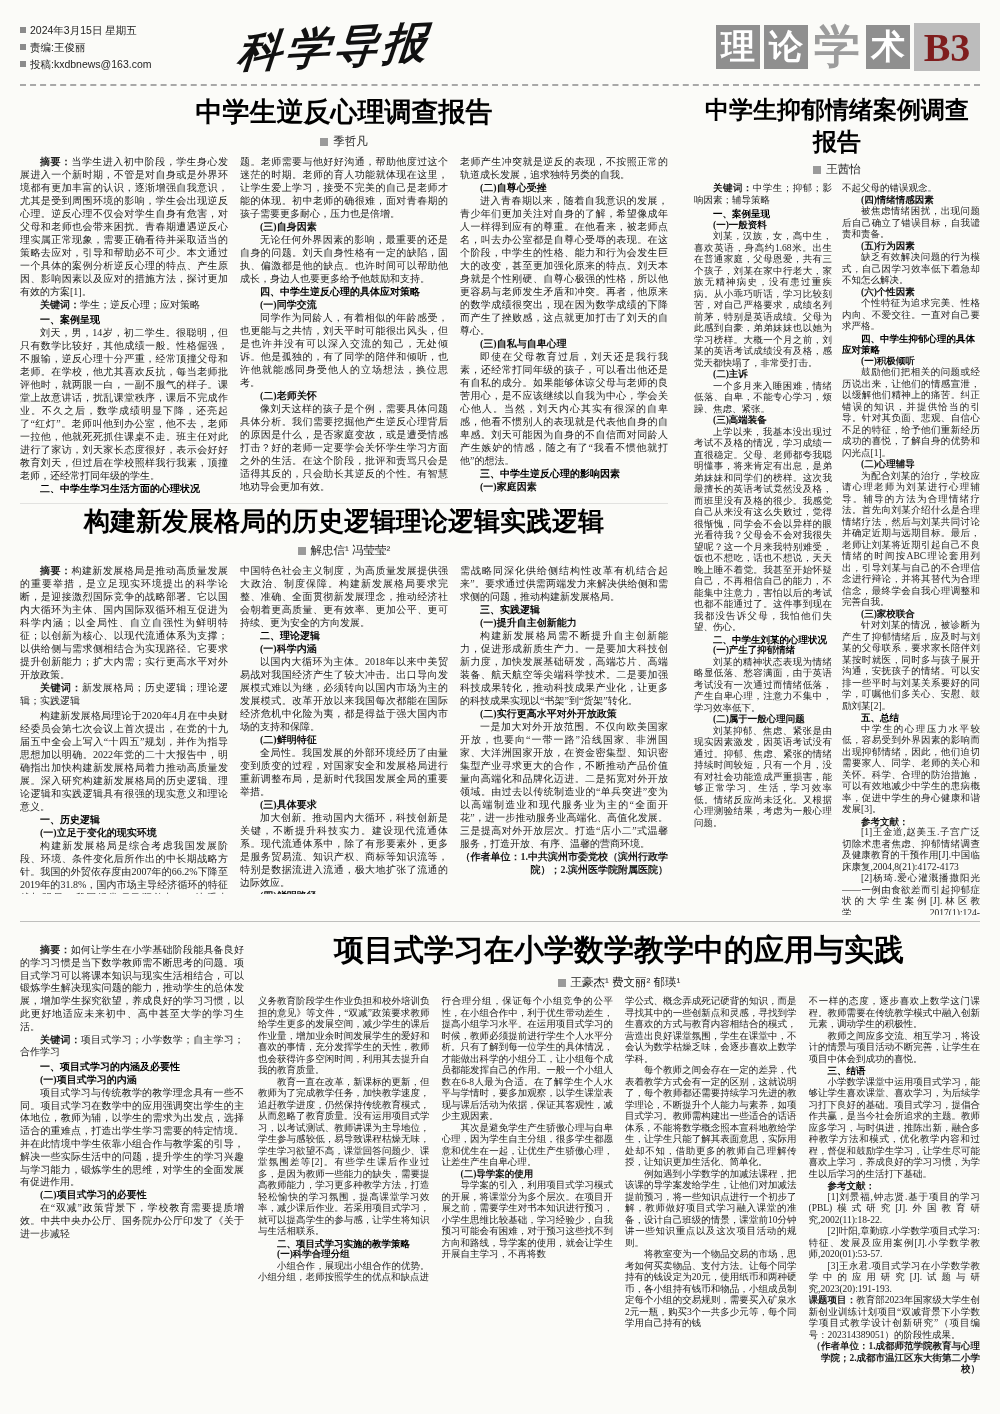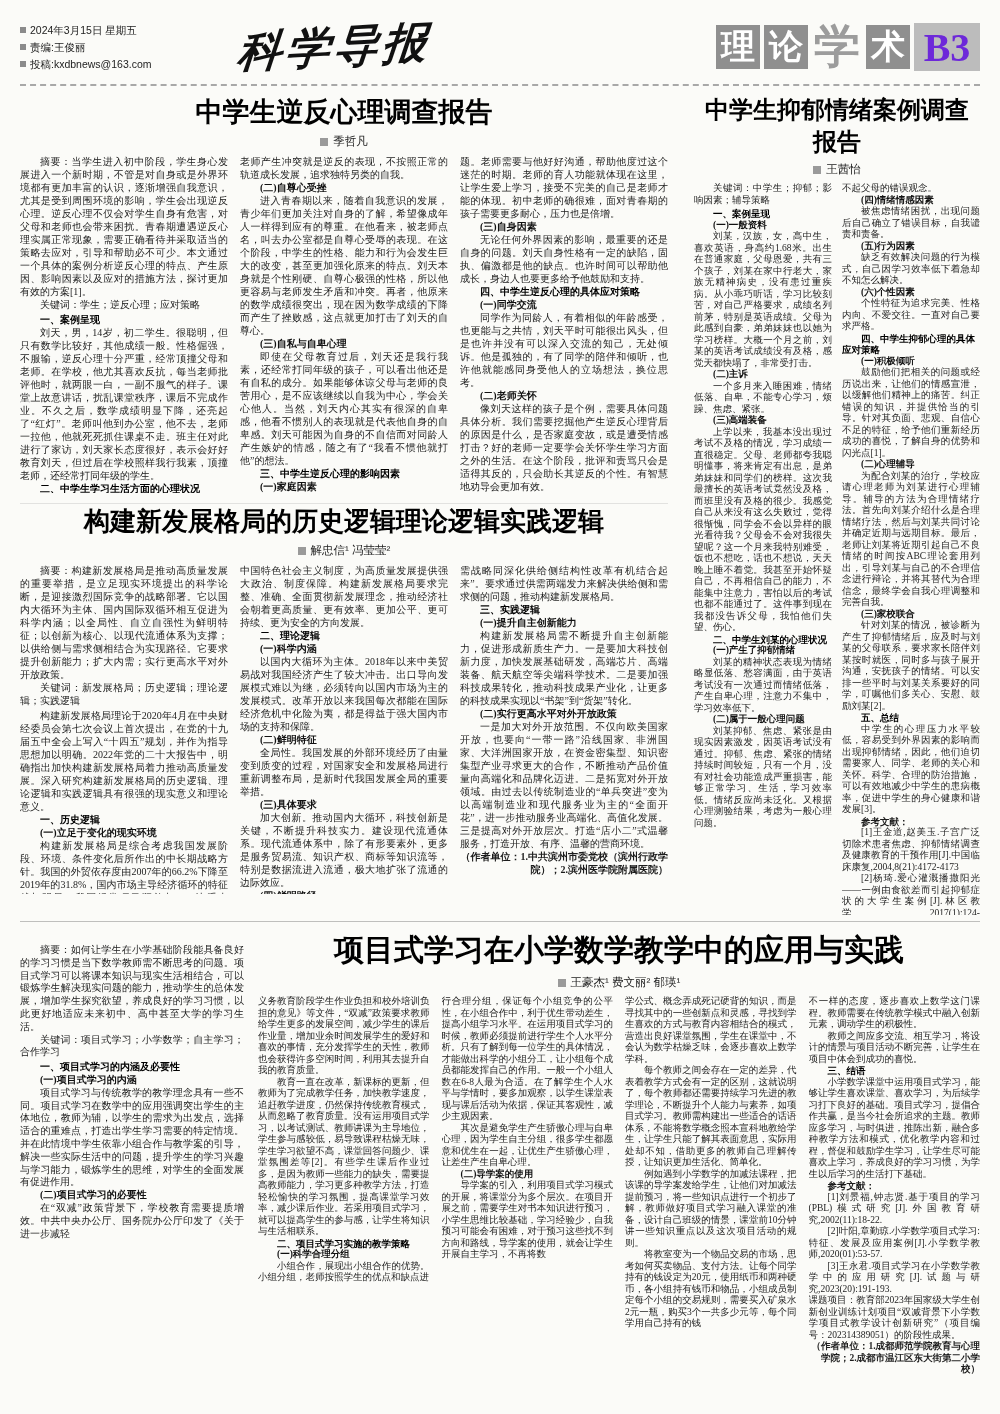--- a/index.html
+++ b/index.html
@@ -19,39 +19,39 @@
   .hdr-info .row { display:flex; align-items:center; white-space:nowrap; }
   .sq { width:6px; height:6px; background:#8b8b8b; display:inline-block; margin-right:4px; flex:none; }
   .masthead { font-family:"Liberation Serif",serif; font-style:italic; font-weight:bold;
     font-size:44px; letter-spacing:4px; transform:skewX(-8deg) rotate(-3deg);
     margin-left:28px; color:#111; }
   .hdr-badges { margin-left:auto; display:flex; align-items:center; gap:4px; }
   .badge-box { width:44px; height:44px; background:#8f8f8f; color:#fff;
     font-family:"Liberation Sans",sans-serif; font-weight:bold; font-size:34px;
     display:flex; align-items:center; justify-content:center; }
   .badge-art { color:#9c9c9c; background:none; width:auto; padding:0 2px; font-size:46px; font-weight:bold; }
-  .badge-b3 { width:66px; height:48px; background:#bcbcbc; color:#6d28d9;
+  .badge-b3 { width:66px; height:48px; background:#bcbcbc; color:#7f1d1d;
     font-family:"Liberation Serif",serif; font-weight:bold; font-size:40px;
     display:flex; align-items:center; justify-content:center; }
   .hdr-rule { border:none; border-top:2px dashed #a8a8a8; margin:4px 0 8px 0; }
 
   
   .art-title { text-align:center; font-family:"Liberation Sans","DejaVu Sans",sans-serif;
     font-weight:bold; color:#000; }
   .art-author { text-align:center; font-size:11.5px; margin:4px 0 6px 0;
     font-family:"Liberation Sans",sans-serif; }
   .art-author .sq { width:8px; height:8px; background:#9a9a9a; margin-right:5px; vertical-align:middle; }
   .cols { display:flex; gap:12px; }
   .col { flex:1 1 0; overflow:hidden; text-align:justify; }
 
   .blk { }
   .blk.abs, .blk.kw, .blk.ref, .blk.fund { font-style:normal; color:#222; }
   .blk.abs { text-indent:2em; }
   .blk.kw { text-indent:2em; margin-bottom:2px; }
-  .blk.abs b, .blk.kw b, .blk.fund b { font-weight:normal; }
+  .blk.abs b, .blk.kw b, .blk.fund b { font-weight:bold; }
   .blk.h1 { font-family:"Liberation Sans","DejaVu Sans",sans-serif; font-weight:bold;
     color:#000; text-indent:2em; text-align:left; }
   .blk.h2 { font-weight:bold; color:#111; text-indent:2em; text-align:left; }
   .blk.p { text-indent:2em; }
   .blk.pc { text-indent:0; }
   .blk.refh { font-weight:bold; text-indent:2em;
     font-family:"Liberation Sans",sans-serif; }
   .blk.ref { text-indent:2em; }
   .blk.credit { text-align:right; font-weight:bold; }
 
@@ -117,37 +117,37 @@
         <div class="art-author"><span class="sq"></span><span>季哲凡</span></div>
         <div class="cols">
           <div class="col">
               <div class="blk abs"><b>摘要：</b>当学生进入初中阶段，学生身心发展进入一个新时期，不管是对自身或是外界环境都有更加丰富的认识，逐渐增强自我意识，尤其是受到周围环境的影响，学生会出现逆反心理。逆反心理不仅会对学生自身有危害，对父母和老师也会带来困扰。青春期遭遇逆反心理实属正常现象，需要正确看待并采取适当的策略去应对，引导和帮助必不可少。本文通过一个具体的案例分析逆反心理的特点、产生原因、影响因素以及应对的措施方法，探讨更加有效的方案[1]。</div>
               <div class="blk kw"><b>关键词：</b>学生；逆反心理；应对策略</div>
               <div class="blk h1">一、案例呈现</div>
               <p class="blk p">刘天，男，14岁，初二学生。很聪明，但只有数学比较好，其他成绩一般。性格倔强，不服输，逆反心理十分严重，经常顶撞父母和老师。在学校，他尤其喜欢反抗，每当老师批评他时，就两眼一白，一副不服气的样子。课堂上故意讲话，扰乱课堂秩序，课后不完成作业。不久之后，数学成绩明显下降，还亮起了“红灯”。老师叫他到办公室，他不去，老师一拉他，他就死死抓住课桌不走。班主任对此进行了家访，刘天家长态度很好，表示会好好教育刘天，但过后在学校照样我行我素，顶撞老师，还经常打同年级的学生。</p>
               <div class="blk h1">二、中学生学习生活方面的心理状况</div>
             </div>
           <div class="col">
-              <p class="blk pc">老师产生冲突就是逆反的表现，不按照正常的轨道成长发展，追求独特另类的自我。</p>
-              <div class="blk h2">(二)自尊心受挫</div>
-              <p class="blk p">进入青春期以来，随着自我意识的发展，青少年们更加关注对自身的了解，希望像成年人一样得到应有的尊重。在他看来，被老师点名，叫去办公室都是自尊心受辱的表现。在这个阶段，中学生的性格、能力和行为会发生巨大的改变，甚至更加强化原来的特点。刘天本身就是个性刚硬、自尊心极强的性格，所以他更容易与老师发生矛盾和冲突。再者，他原来的数学成绩很突出，现在因为数学成绩的下降而产生了挫败感，这点就更加打击了刘天的自尊心。</p>
-              <div class="blk h2">(三)自私与自卑心理</div>
-              <p class="blk p">即使在父母教育过后，刘天还是我行我素，还经常打同年级的孩子，可以看出他还是有自私的成分。如果能够体谅父母与老师的良苦用心，是不应该继续以自我为中心，学会关心他人。当然，刘天内心其实有很深的自卑感，他看不惯别人的表现就是代表他自身的自卑感。刘天可能因为自身的不自信而对同龄人产生嫉妒的情感，随之有了“我看不惯他就打他”的想法。</p>
-              <div class="blk h1">三、中学生逆反心理的影响因素</div>
-              <div class="blk h2">(一)家庭因素</div>
-            </div>
-          <div class="col">
               <p class="blk pc">题。老师需要与他好好沟通，帮助他度过这个迷茫的时期。老师的育人功能就体现在这里，让学生爱上学习，接受不完美的自己是老师才能的体现。初中老师的确很难，面对青春期的孩子需要更多耐心，压力也是倍增。</p>
               <div class="blk h2">(三)自身因素</div>
               <p class="blk p">无论任何外界因素的影响，最重要的还是自身的问题。刘天自身性格有一定的缺陷，固执、偏激都是他的缺点。也许时间可以帮助他成长，身边人也要更多给予他鼓励和支持。</p>
               <div class="blk h1">四、中学生逆反心理的具体应对策略</div>
               <div class="blk h2">(一)同学交流</div>
               <p class="blk p">同学作为同龄人，有着相似的年龄感受，也更能与之共情，刘天平时可能很出风头，但是也许并没有可以深入交流的知己，无处倾诉。他是孤独的，有了同学的陪伴和倾听，也许他就能感同身受他人的立场想法，换位思考。</p>
               <div class="blk h2">(二)老师关怀</div>
               <p class="blk p">像刘天这样的孩子是个例，需要具体问题具体分析。我们需要挖掘他产生逆反心理背后的原因是什么，是否家庭变故，或是遭受情感打击？好的老师一定要学会关怀学生学习方面之外的生活。在这个阶段，批评和责骂只会是适得其反的，只会助长其逆反的个性。有智慧地劝导会更加有效。</p>
+            </div>
+          <div class="col">
+              <p class="blk pc">老师产生冲突就是逆反的表现，不按照正常的轨道成长发展，追求独特另类的自我。</p>
+              <div class="blk h2">(二)自尊心受挫</div>
+              <p class="blk p">进入青春期以来，随着自我意识的发展，青少年们更加关注对自身的了解，希望像成年人一样得到应有的尊重。在他看来，被老师点名，叫去办公室都是自尊心受辱的表现。在这个阶段，中学生的性格、能力和行为会发生巨大的改变，甚至更加强化原来的特点。刘天本身就是个性刚硬、自尊心极强的性格，所以他更容易与老师发生矛盾和冲突。再者，他原来的数学成绩很突出，现在因为数学成绩的下降而产生了挫败感，这点就更加打击了刘天的自尊心。</p>
+              <div class="blk h2">(三)自私与自卑心理</div>
+              <p class="blk p">即使在父母教育过后，刘天还是我行我素，还经常打同年级的孩子，可以看出他还是有自私的成分。如果能够体谅父母与老师的良苦用心，是不应该继续以自我为中心，学会关心他人。当然，刘天内心其实有很深的自卑感，他看不惯别人的表现就是代表他自身的自卑感。刘天可能因为自身的不自信而对同龄人产生嫉妒的情感，随之有了“我看不惯他就打他”的想法。</p>
+              <div class="blk h1">三、中学生逆反心理的影响因素</div>
+              <div class="blk h2">(一)家庭因素</div>
             </div>
         </div>
       </div>
 
       <div class="art a3">
         <div class="art-title">构建新发展格局的历史逻辑理论逻辑实践逻辑</div>
         <div class="art-author"><span class="sq"></span><span>解忠信¹ 冯莹莹²</span></div>
         <div class="cols">
           <div class="col">
               <div class="blk abs"><b>摘要：</b>构建新发展格局是推动高质量发展的重要举措，是立足现实环境提出的科学论断，是迎接激烈国际竞争的战略部署。它以国内大循环为主体、国内国际双循环相互促进为科学内涵；以全局性、自立自强性为鲜明特征；以创新为核心、以现代流通体系为支撑；以供给侧与需求侧相结合为实现路径。它要求提升创新能力；扩大内需；实行更高水平对外开放政策。</div>

